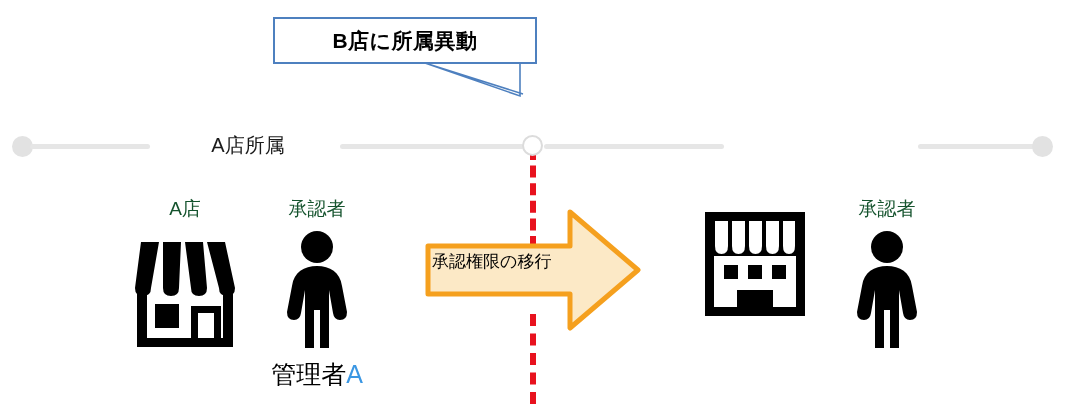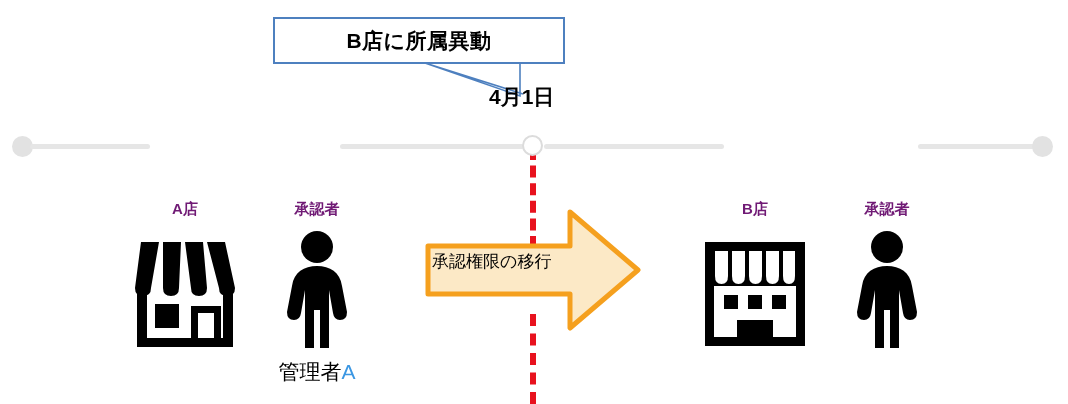--- a/index.html
+++ b/index.html
@@ -16,21 +16,21 @@
     height: 404px;
     background: #ffffff;
     overflow: hidden;
   }
 
   
   .callout-box {
     position: absolute;
     left: 273px;
     top: 17px;
-    width: 292px;
+    width: 264px;
     height: 47px;
     border: 2px solid #4E80BF;
     background: #ffffff;
     box-sizing: border-box;
     display: flex;
     align-items: center;
     justify-content: center;
     z-index: 6;
   }
   .callout-text {
@@ -155,35 +155,34 @@
   .side-left  { left: 120px; }
   .side-right { left: 690px; }
 
   .node {
     position: absolute;
     top: 0;
     width: 130px;
     text-align: center;
   }
   .node-title {
-    font-size: 15px;
-    color: #701a75;
+    font-size: 19px;
+    color: #14532d;
     line-height: 26px;
     height: 30px;
     white-space: nowrap;
-    font-weight: bold;
   }
   .node-art {
     height: 126px;
     display: flex;
     align-items: flex-end;
     justify-content: center;
   }
   .node-caption {
-    font-size: 21px;
+    font-size: 25px;
     color: #000000;
     margin-top: 6px;
     height: 28px;
     white-space: nowrap;
   }
   .node-caption .tag-a { color: #3B97E3; }
   .node-caption .tag-b { color: #F5A01E; }
   .cap-empty { visibility: hidden; }
 </style>
 </head>
@@ -192,25 +191,25 @@
 <div id="stage">
 
   <div class="callout-box">
     <span class="callout-text">B店に所属異動</span>
   </div>
   <svg class="callout-tail" viewBox="0 0 120 40">
     <polygon points="5,5 100,5 100,38" fill="#ffffff" stroke="none"></polygon>
     <polyline points="100,5 100,38 5,5 103,36" fill="none" stroke="#4E80BF" stroke-width="1.6"></polyline>
   </svg>
 
-  <div class="date-label">4月1日</div>
 
   <div class="timeline">
     <div class="tl-dot" style="left:12px;"></div>
     <div class="tl-seg" style="left:30px; width:120px;"></div>
+    <div class="tl-caption" style="left:158px; width:180px;">A店所属</div>
     <div class="tl-seg" style="left:340px; width:184px;"></div>
 
     <div class="tl-dot-hollow" style="left:522px;"></div>
 
     <div class="tl-seg" style="left:544px; width:180px;"></div>
     <div class="tl-seg" style="left:918px; width:118px;"></div>
     <div class="tl-dot" style="left:1032px;"></div>
   </div>
 
   <div class="divider-top"></div>
@@ -249,21 +248,20 @@
         </svg>
       </div>
       <div class="node-caption"><span>管理者</span><span class="tag-a">A</span></div>
     </div>
 
   </div>
 
   <div class="side-group side-right">
 
     <div class="node" style="left:0;">
-      <div class="node-title">B店</div>
       <div class="node-art">
         <svg width="112" height="118" viewBox="0 0 112 118">
           <rect x="6" y="8" width="100" height="104" fill="#000000"></rect>
           <rect x="15" y="52" width="82" height="51" fill="#ffffff"></rect>
           <g fill="#ffffff">
             <path d="M16 17 h13 v25 q0 8 -6.5 8 Q16 50 16 42 Z"></path>
             <path d="M33 17 h13 v25 q0 8 -6.5 8 Q33 50 33 42 Z"></path>
             <path d="M50 17 h13 v25 q0 8 -6.5 8 Q50 50 50 42 Z"></path>
             <path d="M67 17 h13 v25 q0 8 -6.5 8 Q67 50 67 42 Z"></path>
             <path d="M84 17 h12 v25 q0 8 -6 8 Q84 50 84 42 Z"></path>

